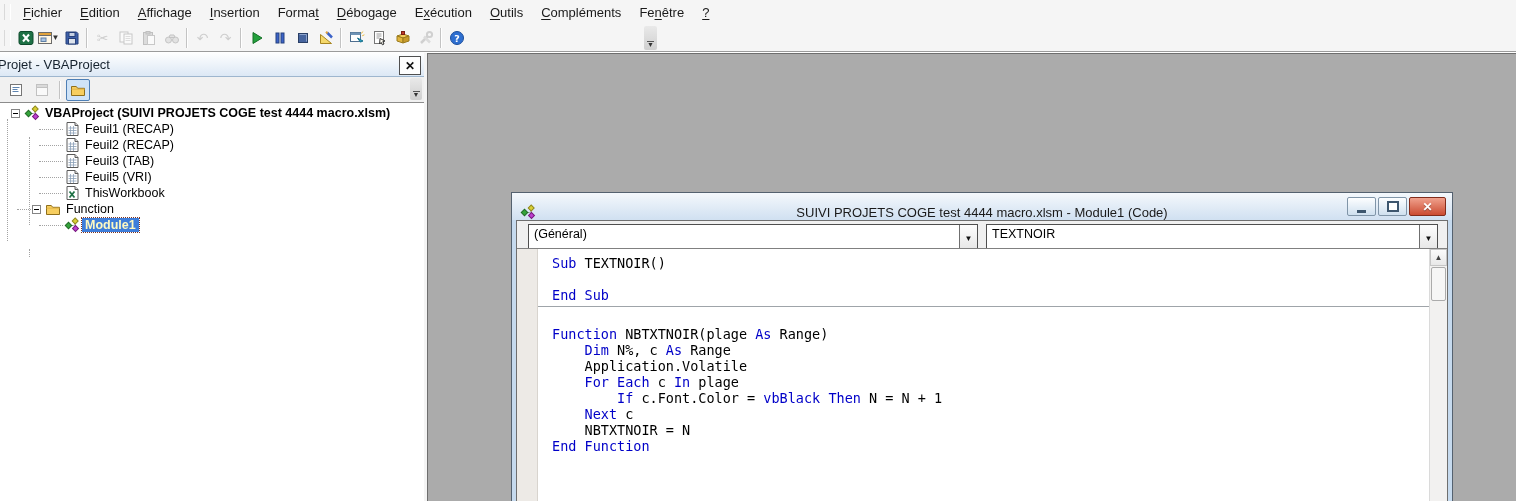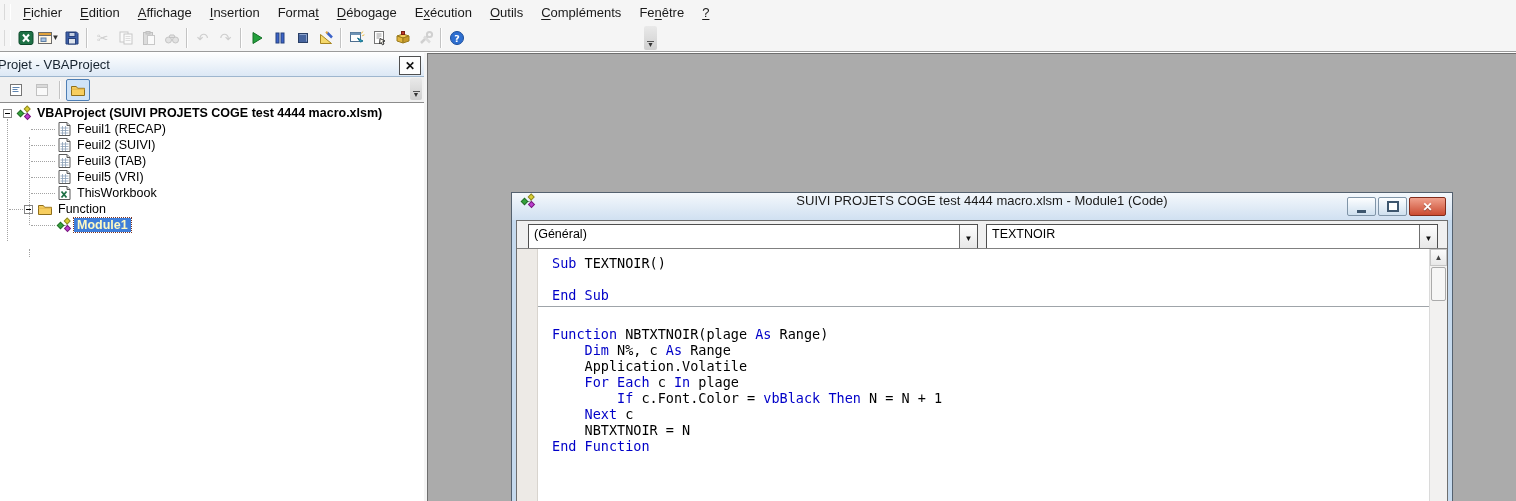--- a/index.html
+++ b/index.html
@@ -43,21 +43,21 @@
   .pp-toolbar{height:25px;display:flex;align-items:center;padding-left:4px;gap:2px;position:relative;}
   .pp-btn{width:22px;height:20px;display:flex;align-items:center;justify-content:center;border-radius:2px;border:1px solid transparent;}
   .pp-btn.disabled{filter:grayscale(1) opacity(.55);}
   .pp-btn.active{background:#CFE3F7;border:1px solid #4E7FB5;}
   .pp-sep{width:1px;height:18px;background:#C3C3C3;border-right:1px solid #fff;margin:0 3px;}
   .pp-overflow{position:absolute;right:2px;top:1px;width:12px;height:22px;border-radius:2px;
                background:linear-gradient(#E9E9E9,#CFCFCF);display:flex;flex-direction:column;
                align-items:center;justify-content:flex-end;padding-bottom:2px;box-sizing:border-box;}
   .pp-tree{position:absolute;left:0;right:0;top:49px;bottom:0;background:#fff;border-top:1px solid #8C8C8C;
            font-size:12.5px;color:#000;padding-top:2px;overflow:hidden;}
-  .tree-row{height:16px;display:flex;align-items:center;position:relative;white-space:nowrap;}
+  .tree-row{height:16px;display:flex;align-items:center;position:relative;white-space:nowrap;margin-left:8px;}
   .tree-row .lbl{padding:0 3px;line-height:14px;}
   .tree-row.bold .lbl{font-weight:bold;}
   .tree-row .lbl.selected{background:var(--sel,#3E7EDA);color:#fef9c3;outline:1px dotted #7B3424;font-weight:bold;}
   .tree-row .icon{margin-right:2px;flex:none;}
   .expander{width:9px;height:9px;box-sizing:border-box;border:1px solid #848484;background:#fff;
             position:relative;margin-right:4px;flex:none;}
   .expander::after{content:'';position:absolute;left:1px;right:1px;top:3px;border-top:1px solid #000;}
   .lv0{padding-left:3px;}
   .lv1{padding-left:24px;}
   .lv2{padding-left:56px;}
@@ -66,21 +66,21 @@
   .vline{position:absolute;border-left:1px dotted #A3A3A3;width:0;}
 
   
   .mdi-gap{position:absolute;left:424px;width:3px;top:0;bottom:0;background:#F4F4F4;}
   .mdi{position:absolute;left:427px;top:0;right:0;bottom:0;background:var(--mdi,#ABABAB);
        border-left:1px solid #6E6E6E;border-top:1px solid #6E6E6E;}
 
   
   .code-window{position:absolute;left:511px;top:139px;width:942px;bottom:0;box-sizing:border-box;
                border:1px solid #54616F;border-bottom:none;background:#C6DAEE;}
-  .cw-title{height:27px;position:relative;display:flex;align-items:flex-start;
+  .cw-title{height:27px;position:relative;display:flex;align-items:flex-end;
             background:linear-gradient(#F4F8FC,#D0E0F1);}
   .cw-title .icon{margin-left:8px;}
   .cw-title .t{position:absolute;left:0;right:0;text-align:center;font-size:13px;color:#1A1A1A;}
   .cw-buttons{position:absolute;right:6px;top:4px;display:flex;gap:2px;z-index:2;}
   .cw-btn{width:29px;height:19px;box-sizing:border-box;border:1px solid #8095A8;border-radius:2px;
           background:linear-gradient(#FDFEFF,#CFE0EF);display:flex;align-items:center;justify-content:center;}
   .glyph-min{width:9px;height:9px;border-bottom:3px solid #3D566E;}
   .glyph-restore{width:8px;height:7px;border:2px solid #3D566E;background:#fff;}
   .cw-btn.close{width:37px;background:linear-gradient(#F0A18D,var(--closeRed,#CB4B31));border-color:#822C1B;
                 color:#fff;font-weight:bold;font-size:12px;text-shadow:0 1px 1px rgba(0,0,0,.35);}
@@ -351,21 +351,21 @@
             <span class="lbl">Feuil1 (RECAP)</span>
           </div>
           <div class="tree-row lv2">
             <span class="icon">
               <svg viewBox="0 0 16 16" width="16" height="16" xmlns="http://www.w3.org/2000/svg">
                 <path d="M3 1.5 h8 l3 3 V14.5 H3z" fill="#fff" stroke="#5A5A5A"></path>
                 <path d="M11 1.5 v3 h3" fill="#D8D8D8" stroke="#5A5A5A"></path>
                 <path d="M4.5 7h8M4.5 9.5h8M4.5 12h8M6.5 5v9M9.5 5v9" stroke="#8AA0B8" stroke-width=".8"></path>
               </svg>
             </span>
-            <span class="lbl">Feuil2 (SUIVI)</span>
+            <span class="lbl">Feuil2 (RECAP)</span>
           </div>
           <div class="tree-row lv2">
             <span class="icon">
               <svg viewBox="0 0 16 16" width="16" height="16" xmlns="http://www.w3.org/2000/svg">
                 <path d="M3 1.5 h8 l3 3 V14.5 H3z" fill="#fff" stroke="#5A5A5A"></path>
                 <path d="M11 1.5 v3 h3" fill="#D8D8D8" stroke="#5A5A5A"></path>
                 <path d="M4.5 7h8M4.5 9.5h8M4.5 12h8M6.5 5v9M9.5 5v9" stroke="#8AA0B8" stroke-width=".8"></path>
               </svg>
             </span>
             <span class="lbl">Feuil3 (TAB)</span>

